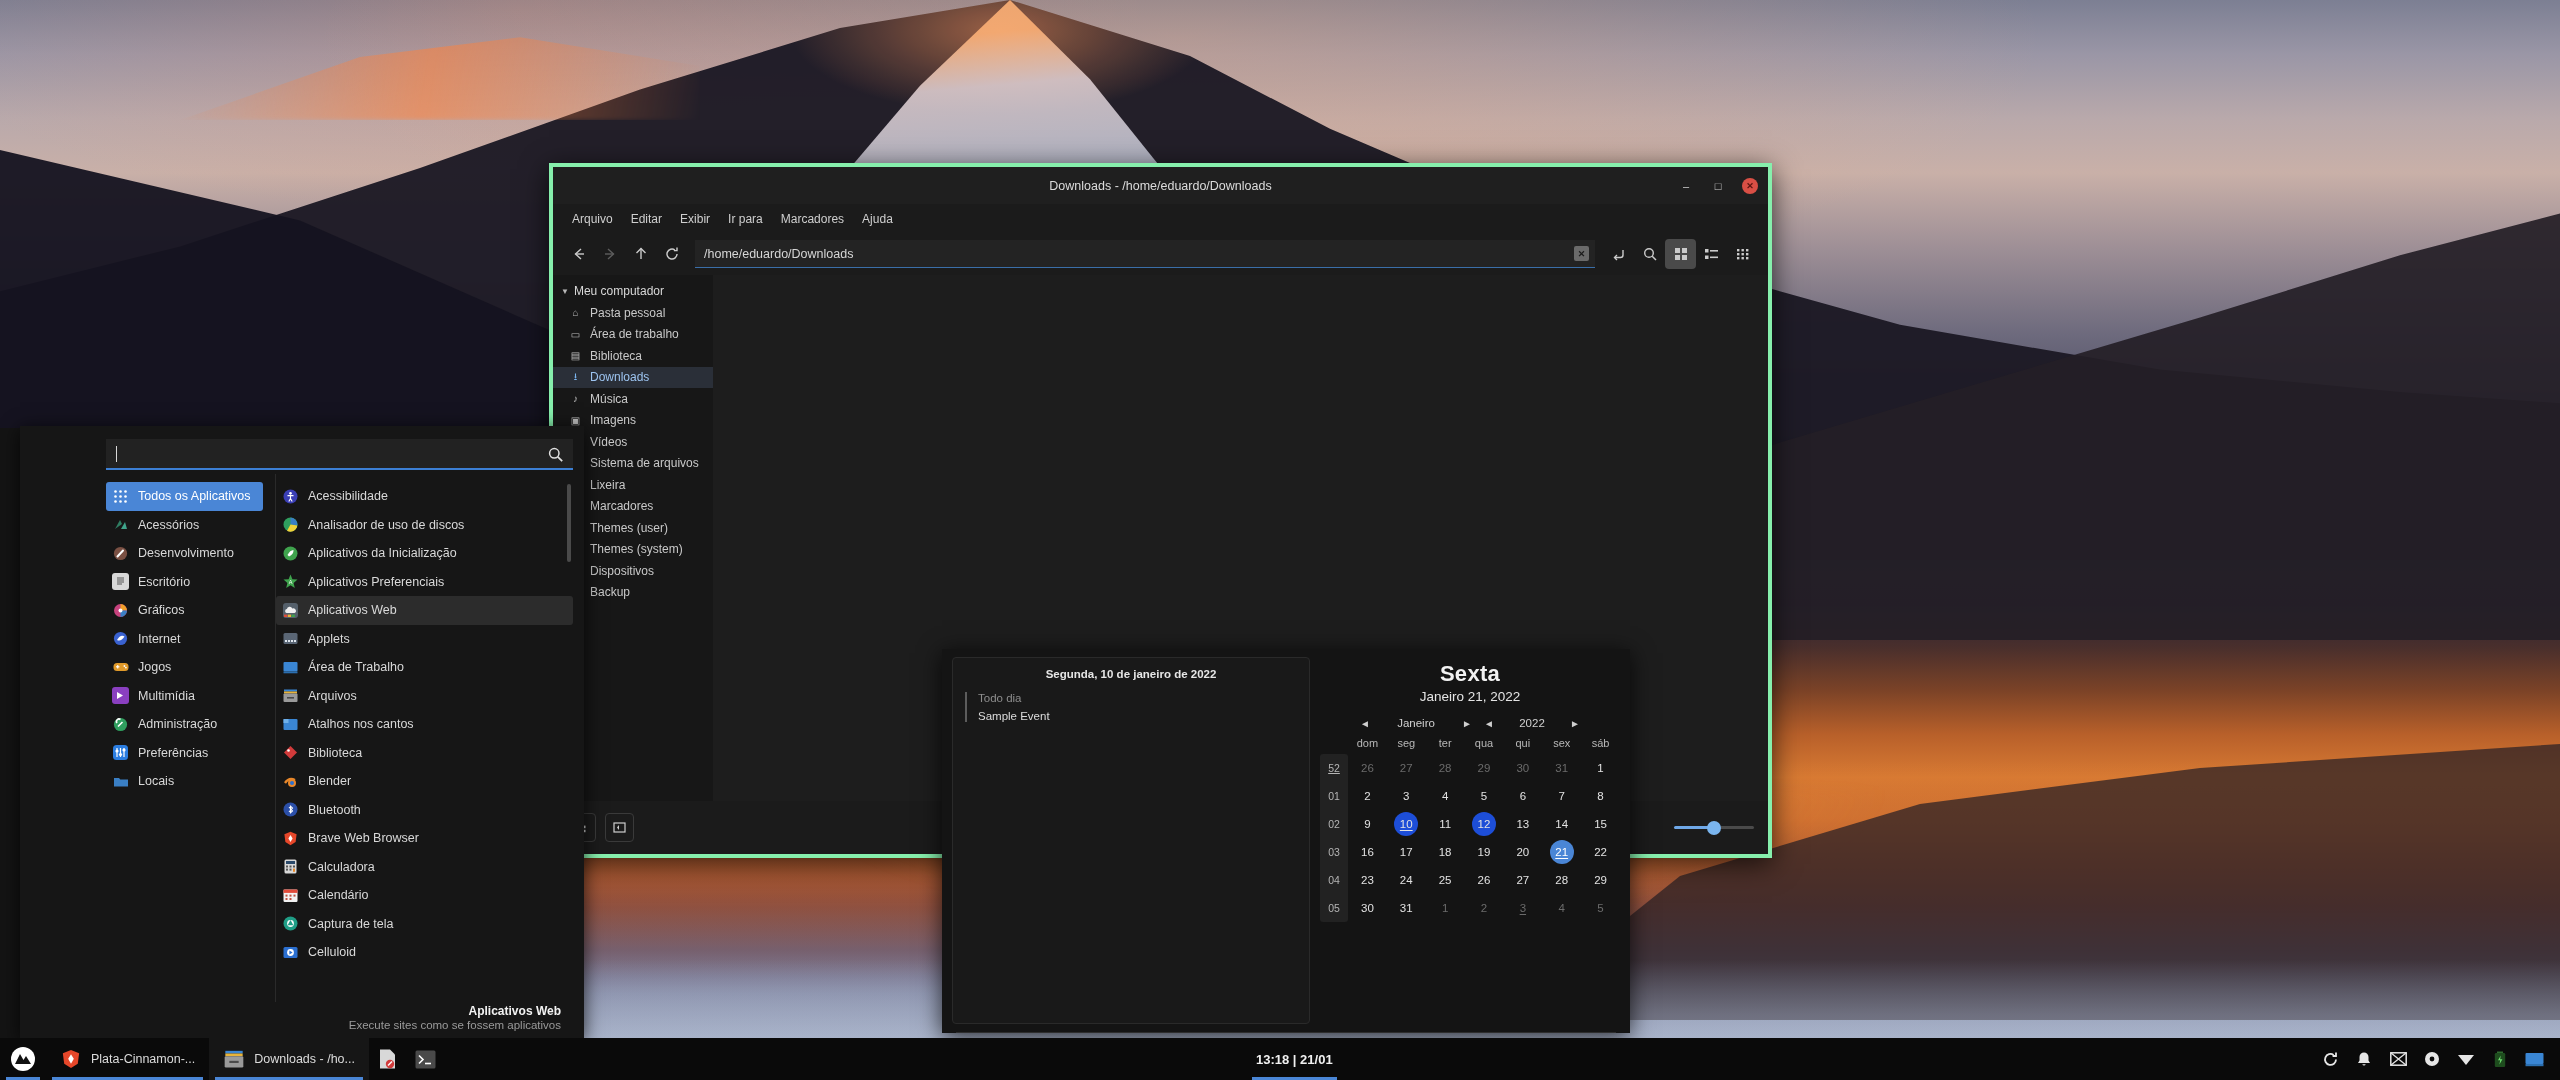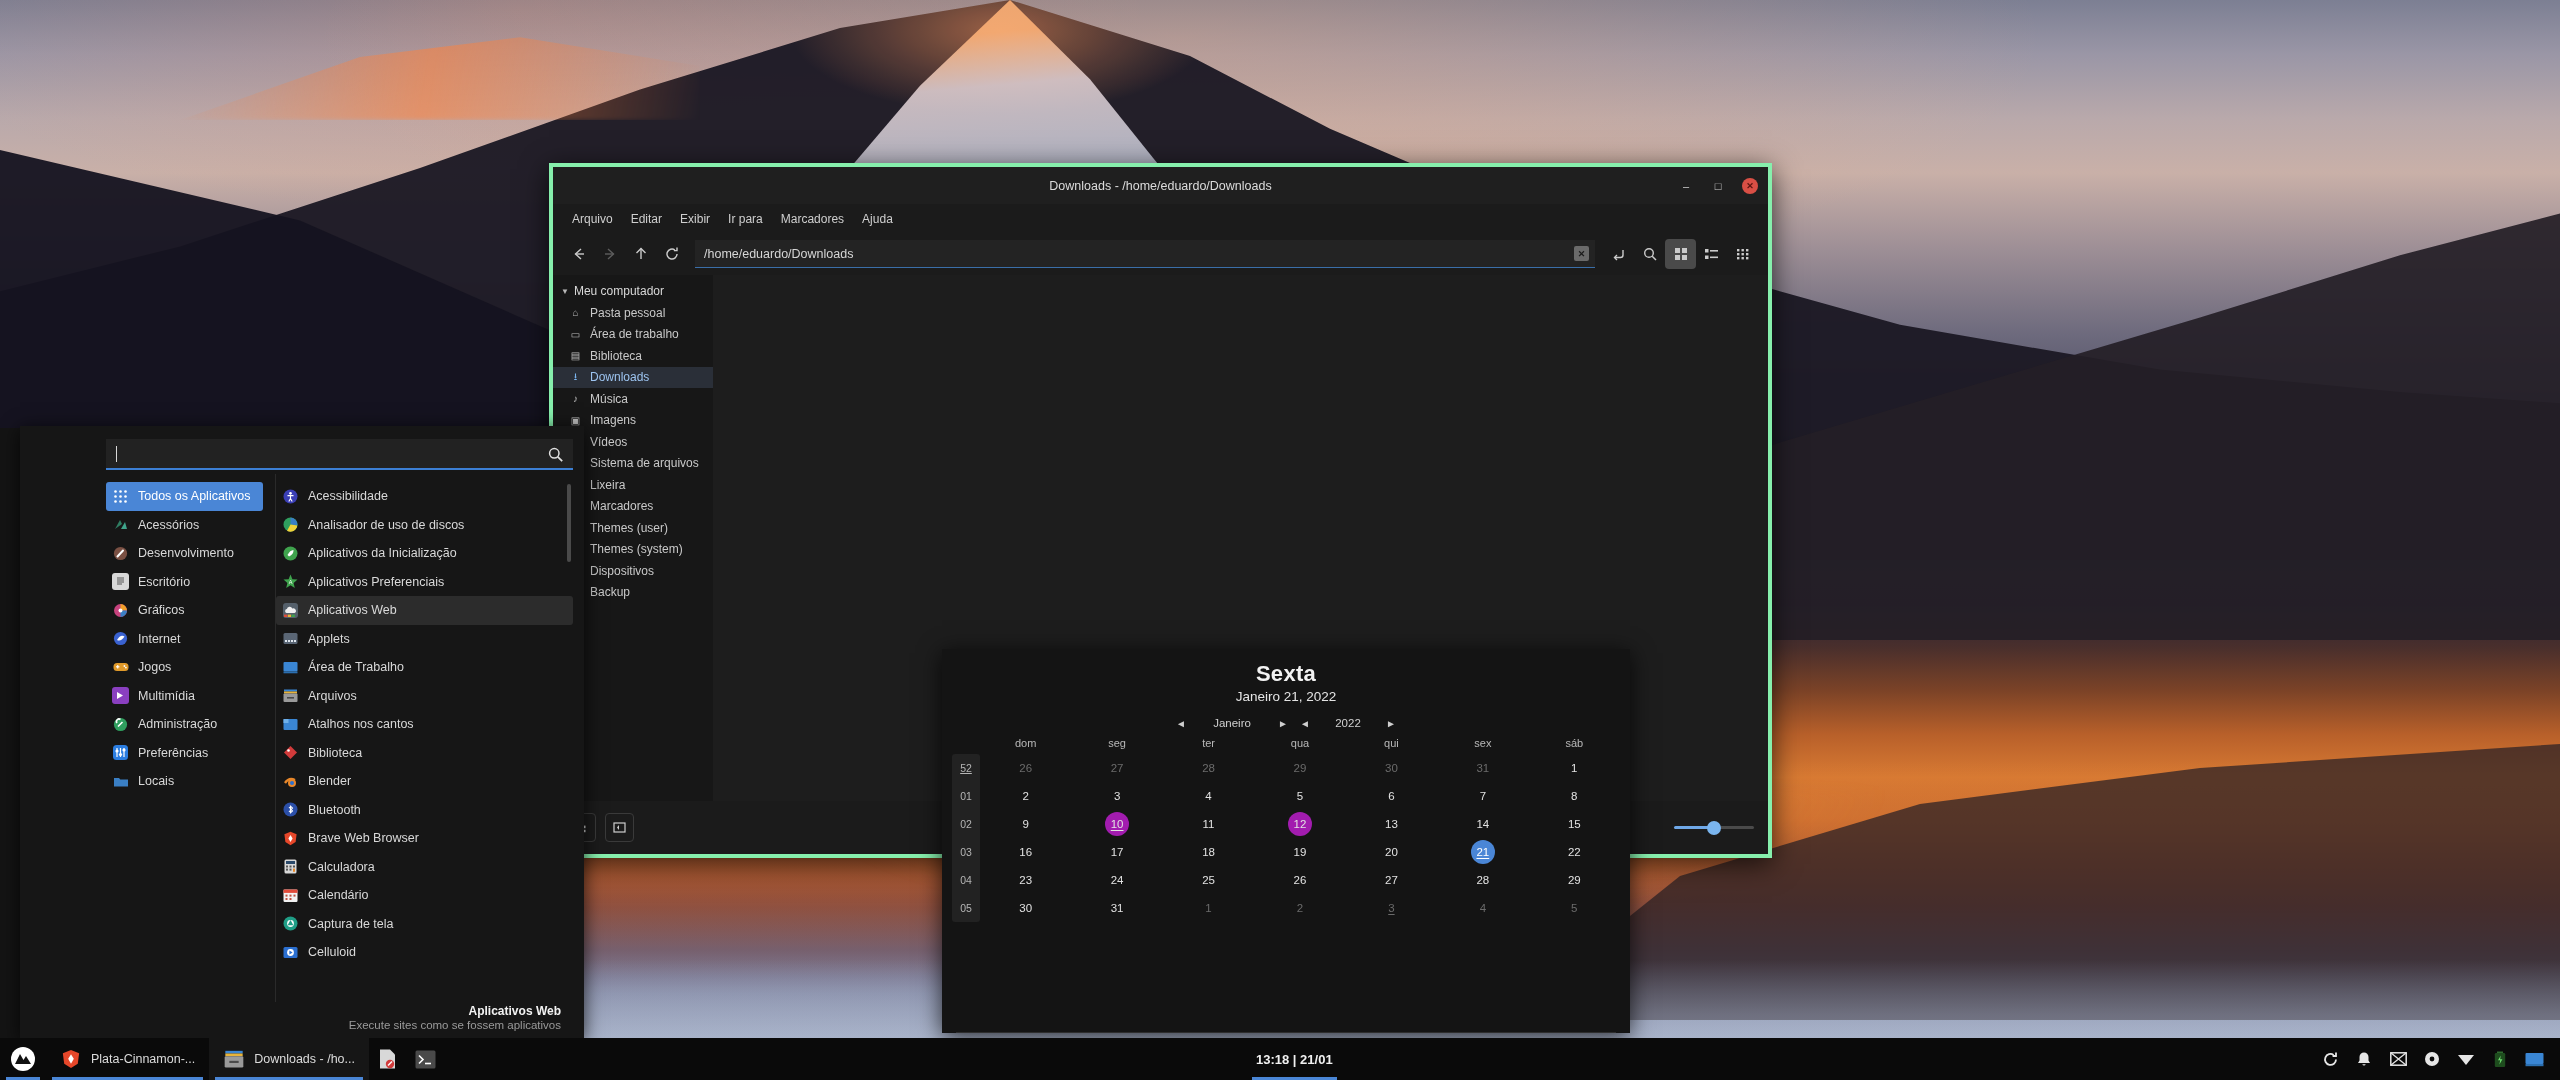--- a/index.html
+++ b/index.html
@@ -226,21 +226,21 @@
   #nav-year { width:58px; text-align:center;}
 
   #cal-grid { margin-top: 8px; display:grid; grid-template-columns: 28px repeat(7, 1fr); }
   .wdh { text-align:center; color:#b8b8b8; font-size:11px; padding-bottom:5px; }
   .wknum { background:#222222; color:#b5b5b5; font-size:10.5px; display:flex; align-items:center; justify-content:center; }
   .wknum.first { border-radius: 3px 3px 0 0; text-decoration: underline; }
   .wknum.last { border-radius: 0 0 3px 3px; }
   .dcell { height:28px; display:flex; align-items:center; justify-content:center; color:#e2e2e2; font-size:11.5px; }
   .dcell.other { color:#6b6b6b; }
   .dcell span { width:24px; height:24px; border-radius:50%; display:flex; align-items:center; justify-content:center; }
-  .dcell.ev span { background:#a21caf; }
+  .dcell.ev span { background:#1d4ed8; }
   .dcell.today span { background:#4a86d6; color:#fff; }
   .dcell.und span { text-decoration: underline; text-underline-offset: 2px; }
 
   #cal-sep { height:1px; background:#2e2e2e; margin: 8px 4px 0 4px; }
   #cal-settings { height:34px; display:flex; align-items:center; color:#c6c6c6; font-size:11.5px; padding-left:4px;}
 
   
   #taskbar {
     position: absolute; left: 0; bottom: 0; width: 2560px; height: 42px;
     background: #0a0a0a; z-index: 70; display: flex; align-items: center;
@@ -545,20 +545,27 @@
     <div id="zoom-slider">
       <div id="zoom-track-l"></div>
       <div id="zoom-track-r"></div>
       <div id="zoom-knob"></div>
     </div>
   </div>
 </div>
 
 <div id="cal">
   <div id="cal-top">
+    <div id="cal-events">
+      <div id="ev-date">Segunda, 10 de janeiro de 2022</div>
+      <div id="ev-list">
+        <div id="ev-allday">Todo dia</div>
+        <div id="ev-name">Sample Event</div>
+      </div>
+    </div>
     <div id="cal-right">
       <div id="cal-dayname">Sexta</div>
       <div id="cal-datefull">Janeiro 21, 2022</div>
       <div id="cal-nav">
         <span class="nav-arrow">◄</span>
         <span id="nav-month">Janeiro</span>
         <span class="nav-arrow">►</span>
         <span class="nav-arrow">◄</span>
         <span id="nav-year">2022</span>
         <span class="nav-arrow">►</span>

